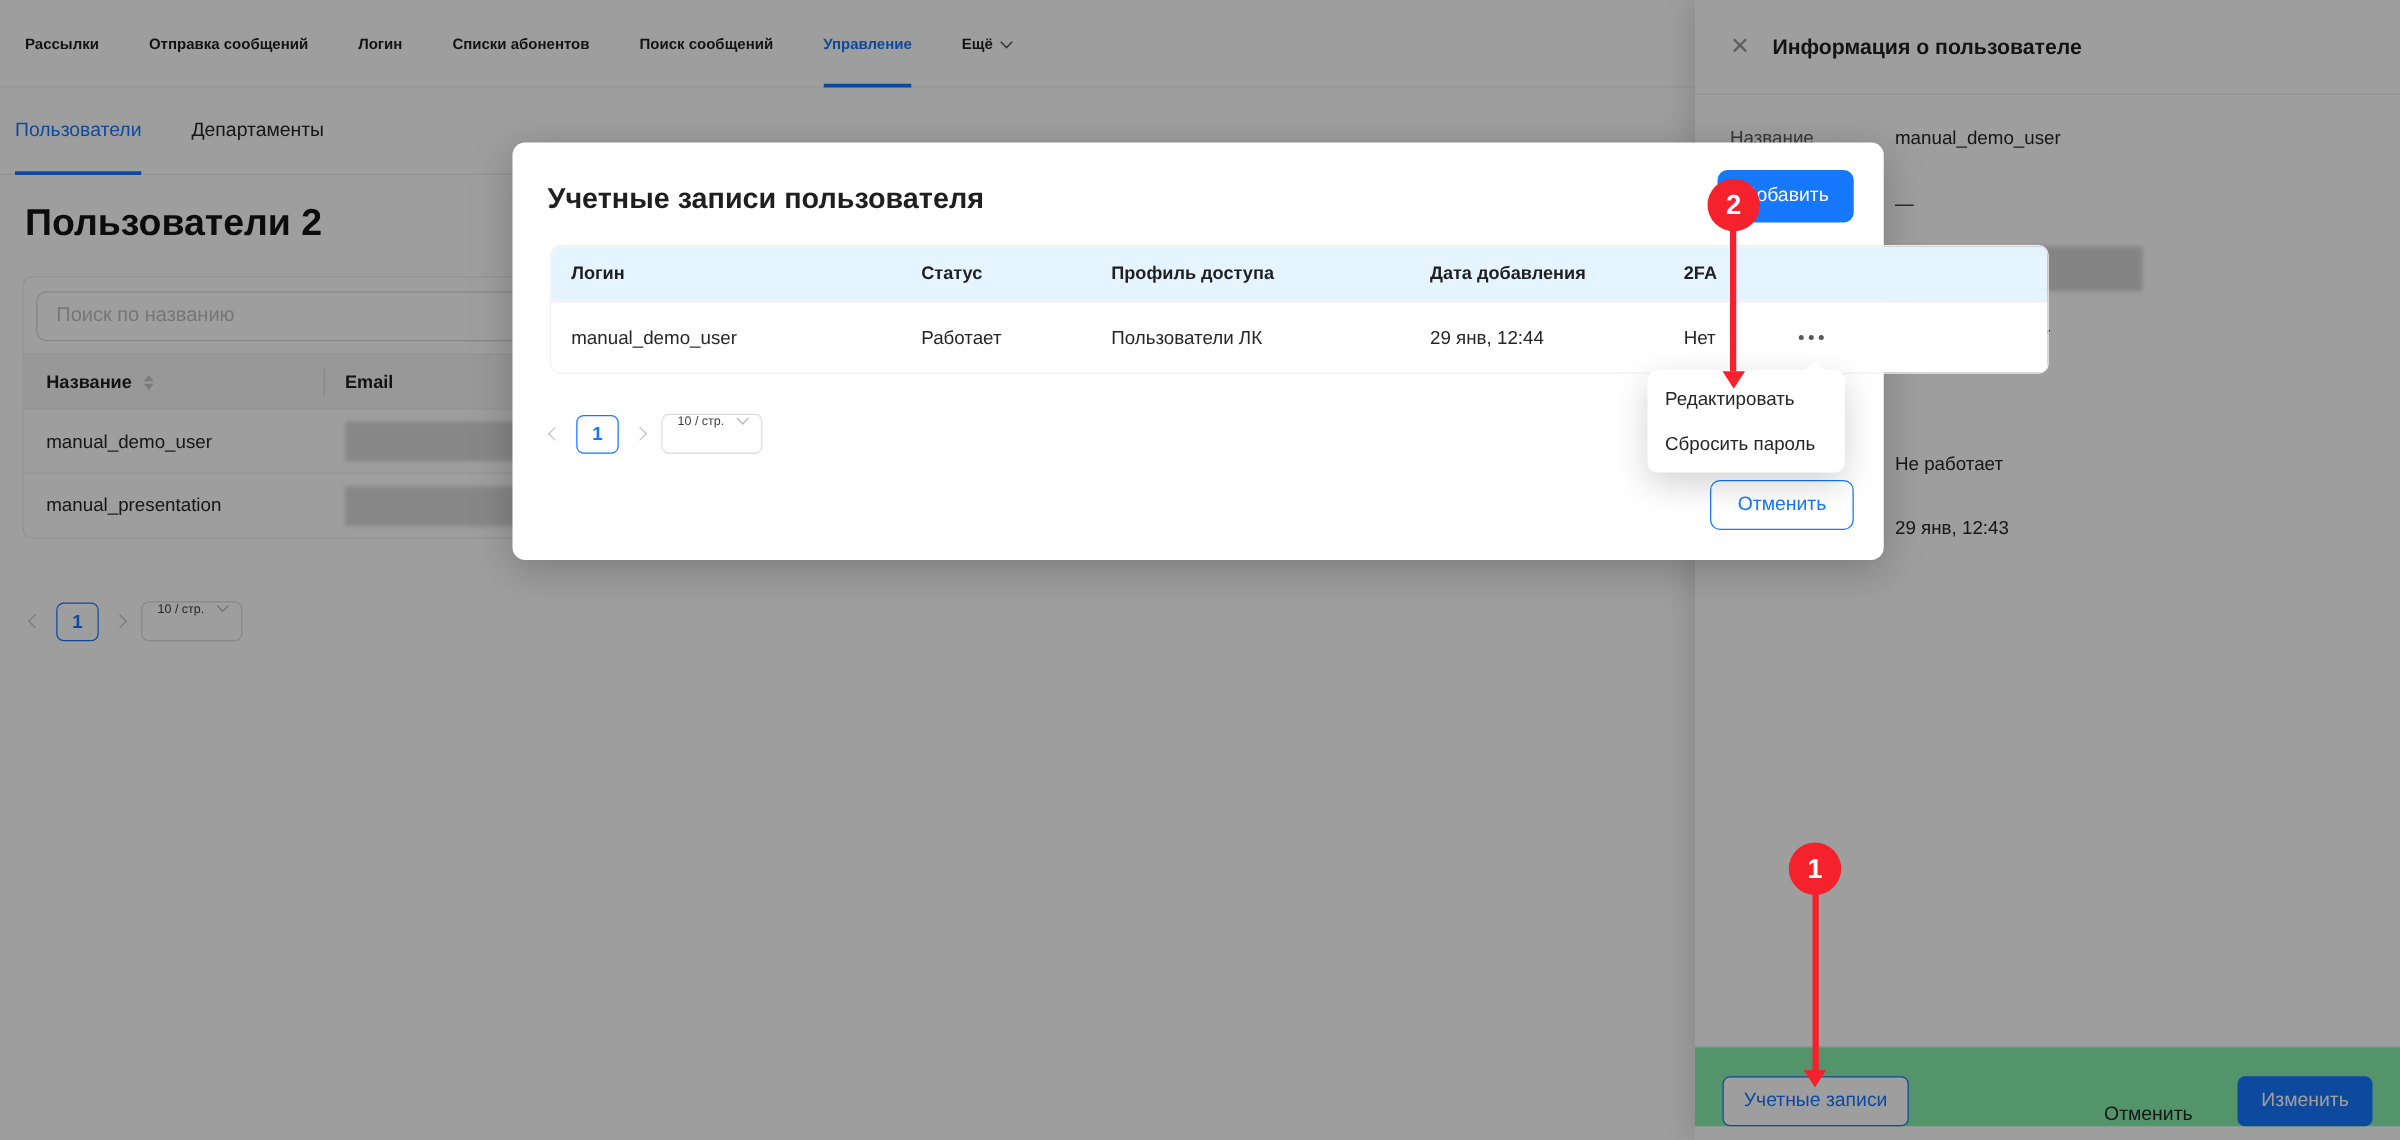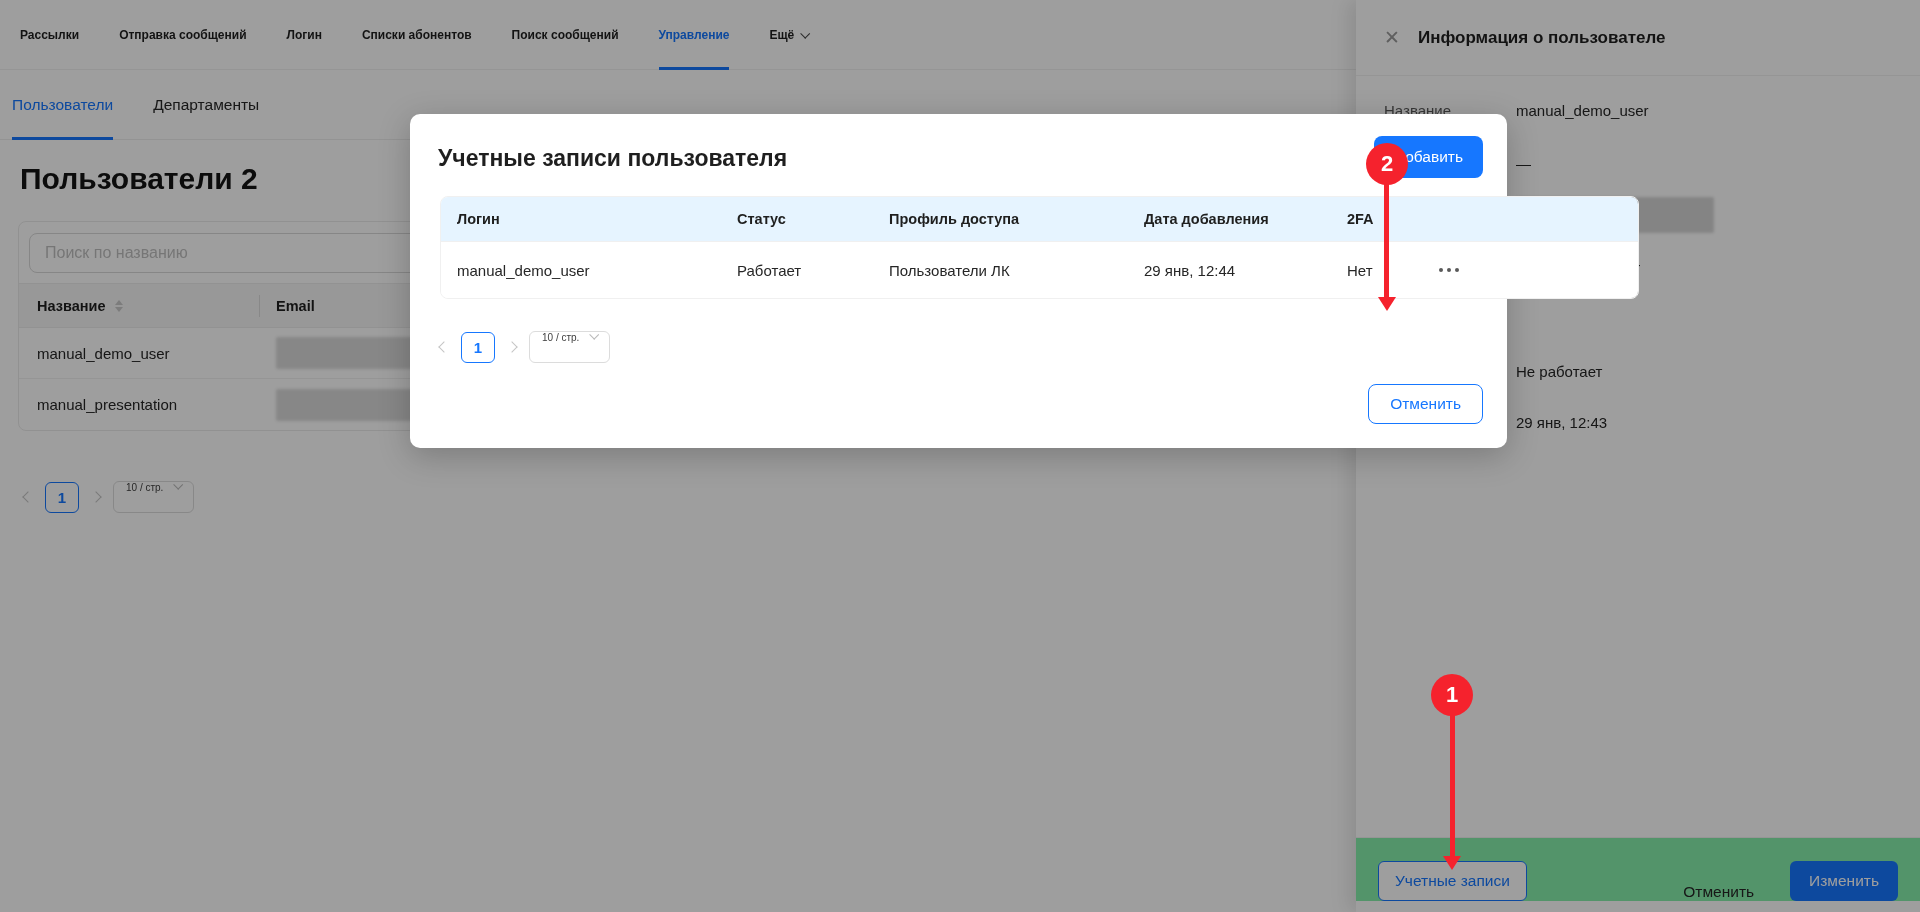--- a/index.html
+++ b/index.html
@@ -241,20 +241,25 @@
         </span>
       <span class="pg-size">
         <span>10 / стр.</span>
         <span class="chev down"></span>
       </span>
     </div>
 
     <button class="m-cancel">Отменить</button>
   </div>
 
+  <div class="ctxmenu">
+    <div class="caret"></div>
+    <div class="ctx-item">Редактировать</div>
+    <div class="ctx-item">Сбросить пароль</div>
+  </div>
 
   <div class="ann">
     <div class="badge badge2">2</div>
     <div class="aline line2"></div>
     <div class="ahead head2"></div>
     <div class="badge badge1">1</div>
     <div class="aline line1"></div>
     <div class="ahead head1"></div>
   </div>
 

